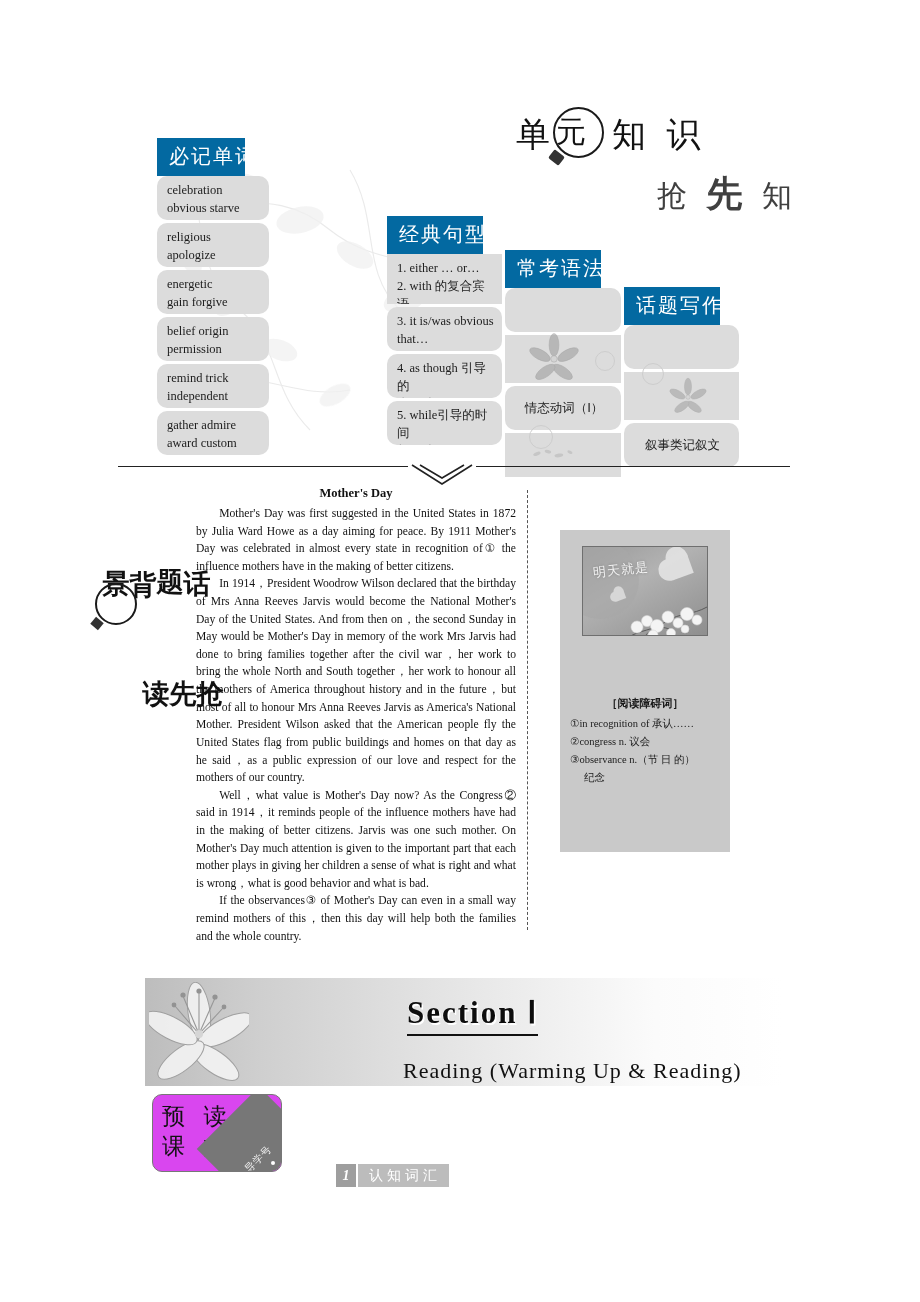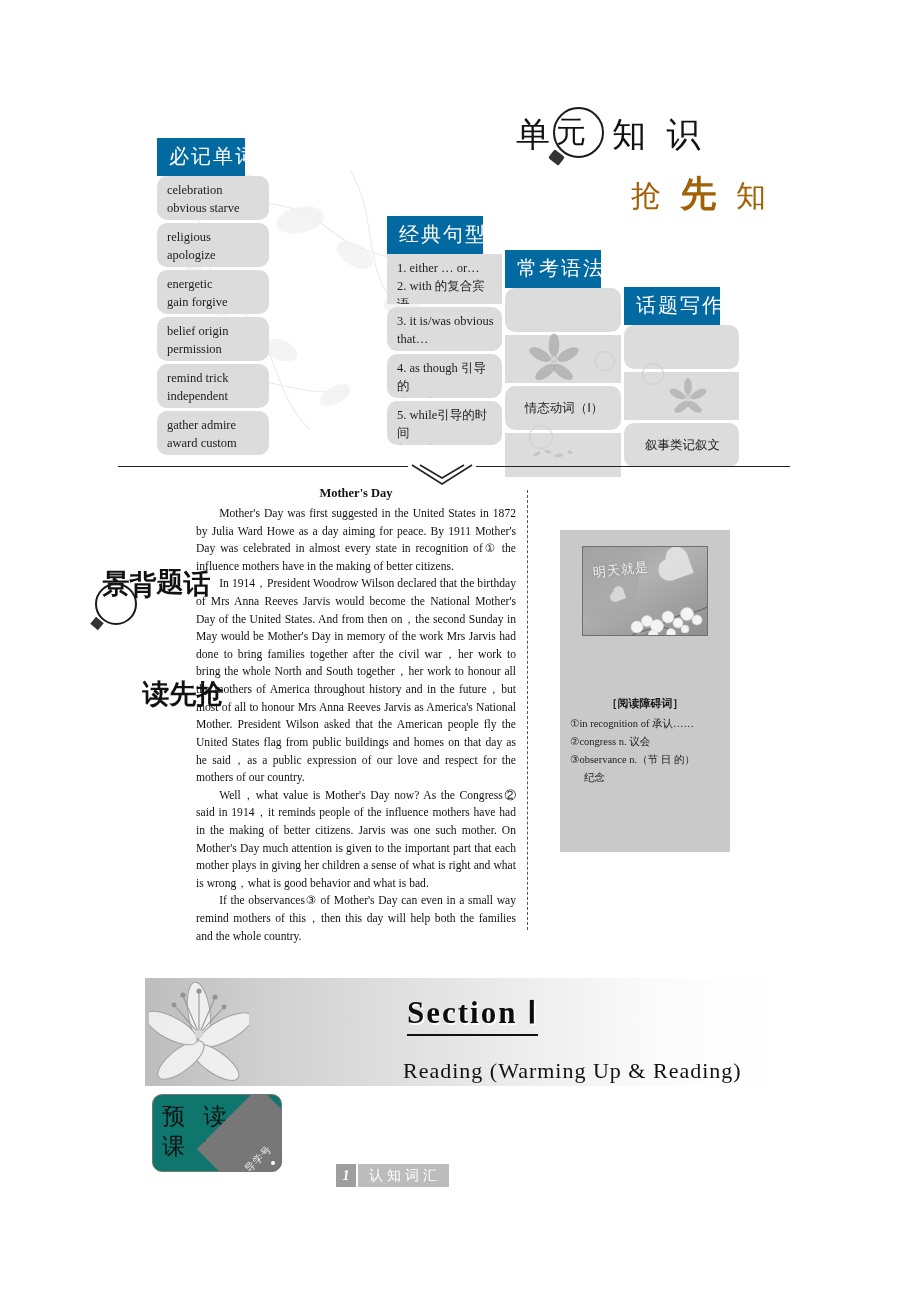--- a/index.html
+++ b/index.html
@@ -46,25 +46,25 @@
     position: absolute;
     left: 16px; top: 0;
     font-family: "Liberation Serif", serif;
     font-size: 34px;
     letter-spacing: 6px;
     white-space: nowrap;
     color: #121212;
   }
   .unit-title .line2 {
     position: absolute;
-    left: 131px; top: 58px;
+    left: 157px; top: 58px;
     font-size: 30px;
     letter-spacing: 6px;
     white-space: nowrap;
-    color: #a16207;
+    color: #404040;
   }
   .unit-title .magnifier {
     position: absolute;
     left: 53px; top: -5px;
     width: 47px; height: 47px;
     border: 2.5px solid #1a1a1a;
     border-radius: 50%;
     background: transparent;
   }
   .unit-title .magnifier::after {
@@ -362,21 +362,21 @@
     letter-spacing: 1px;
     font-family: "Liberation Serif", serif;
     color: #111;
   }
 
   
   #preread-tab {
     position: absolute;
     left: 152px; top: 1094px;
     width: 128px; height: 76px;
-    background: #0f766e;
+    background: #d946ef;
     border: 1.6px solid #777;
     border-radius: 10px 10px 10px 10px;
     overflow: hidden;
   }
   #preread-tab .cn {
     position: absolute;
     left: 9px; top: 6px;
     font-size: 23px;
     line-height: 1.38;
     letter-spacing: 6px;

